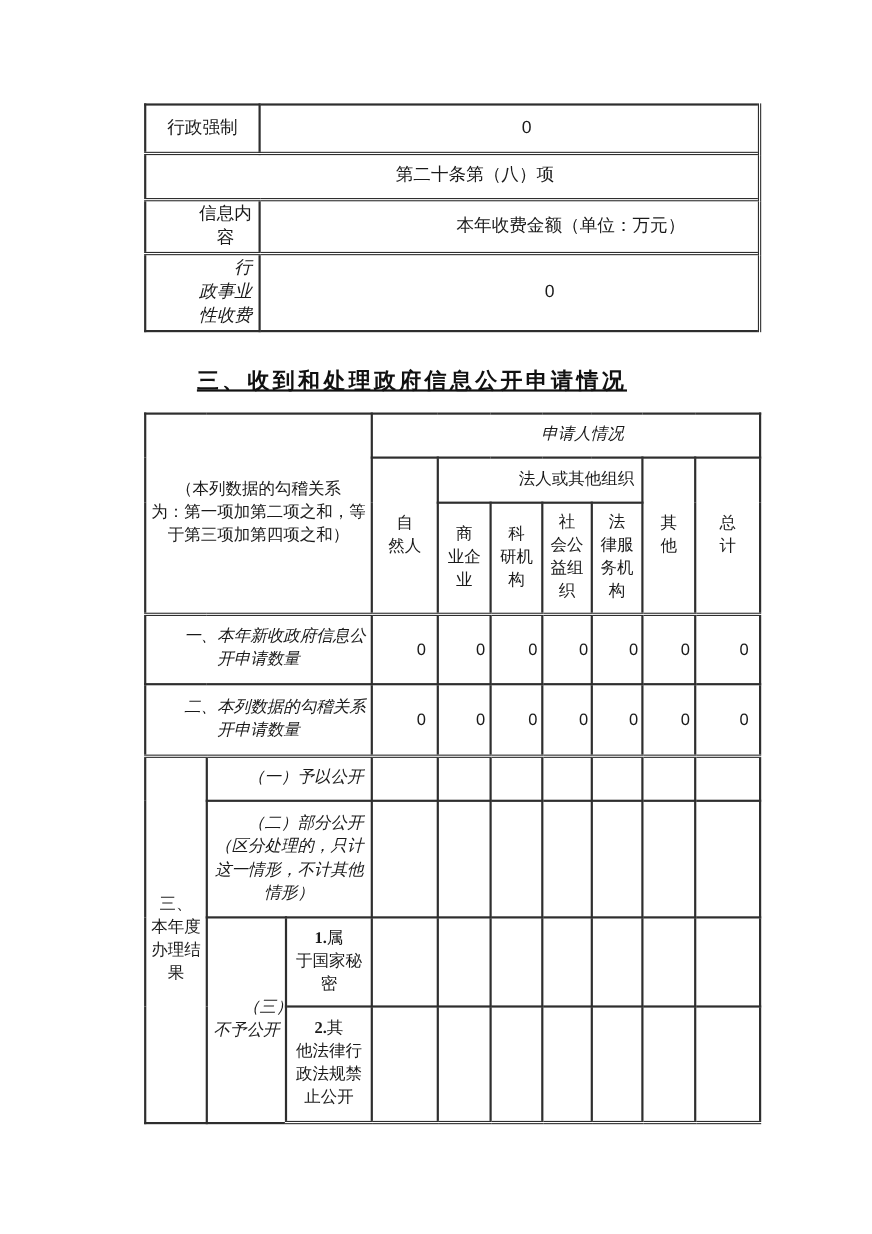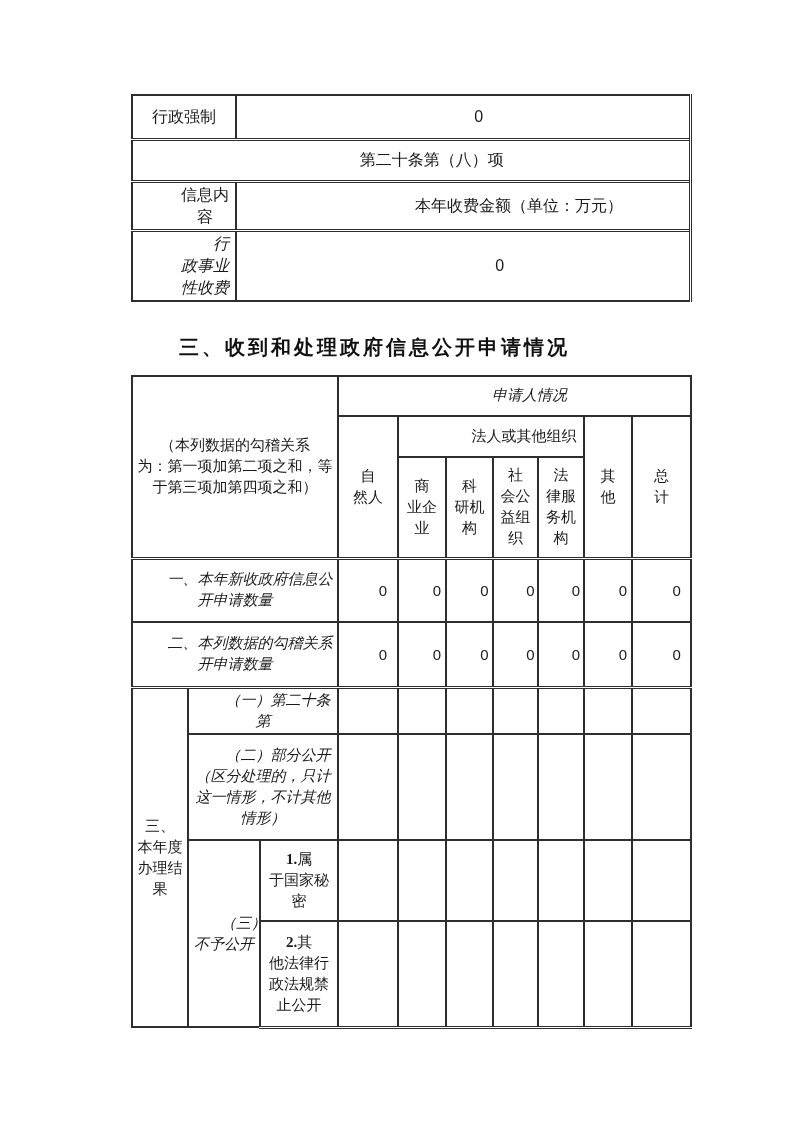--- a/index.html
+++ b/index.html
@@ -54,20 +54,21 @@
   .tt .val { font-size: 16px; }
   .bnum { font-weight: bold; }
   .section-heading {
     font-size: 20px;
     line-height: 26px;
     font-weight: bold;
     letter-spacing: 3px;
     margin: 32px 0 15px 0;
     padding-left: 48px;
     color: #111111;
+    text-decoration: underline;
   }
 </style>
 </head>
 <body>
 
 <div class="doc">
 
   <table class="tt">
     <colgroup>
         <col style="width:104px">
@@ -165,21 +166,21 @@
       <td class="val">0</td>
       <td class="val">0</td>
       <td class="val">0</td>
     </tr>
 
     <tr style="height:40px" class="dbl">
       <td rowspan="4" class="pre">三、
 本年度
 办理结
 果</td>
-      <td colspan="2" class="pre ind">（一）第二十条第</td>
+      <td colspan="2" class="pre ind">（一）予以公开</td>
       <td></td>
       <td></td>
       <td></td>
       <td></td>
       <td></td>
       <td></td>
       <td></td>
     </tr>
 
     <tr style="height:106px">

